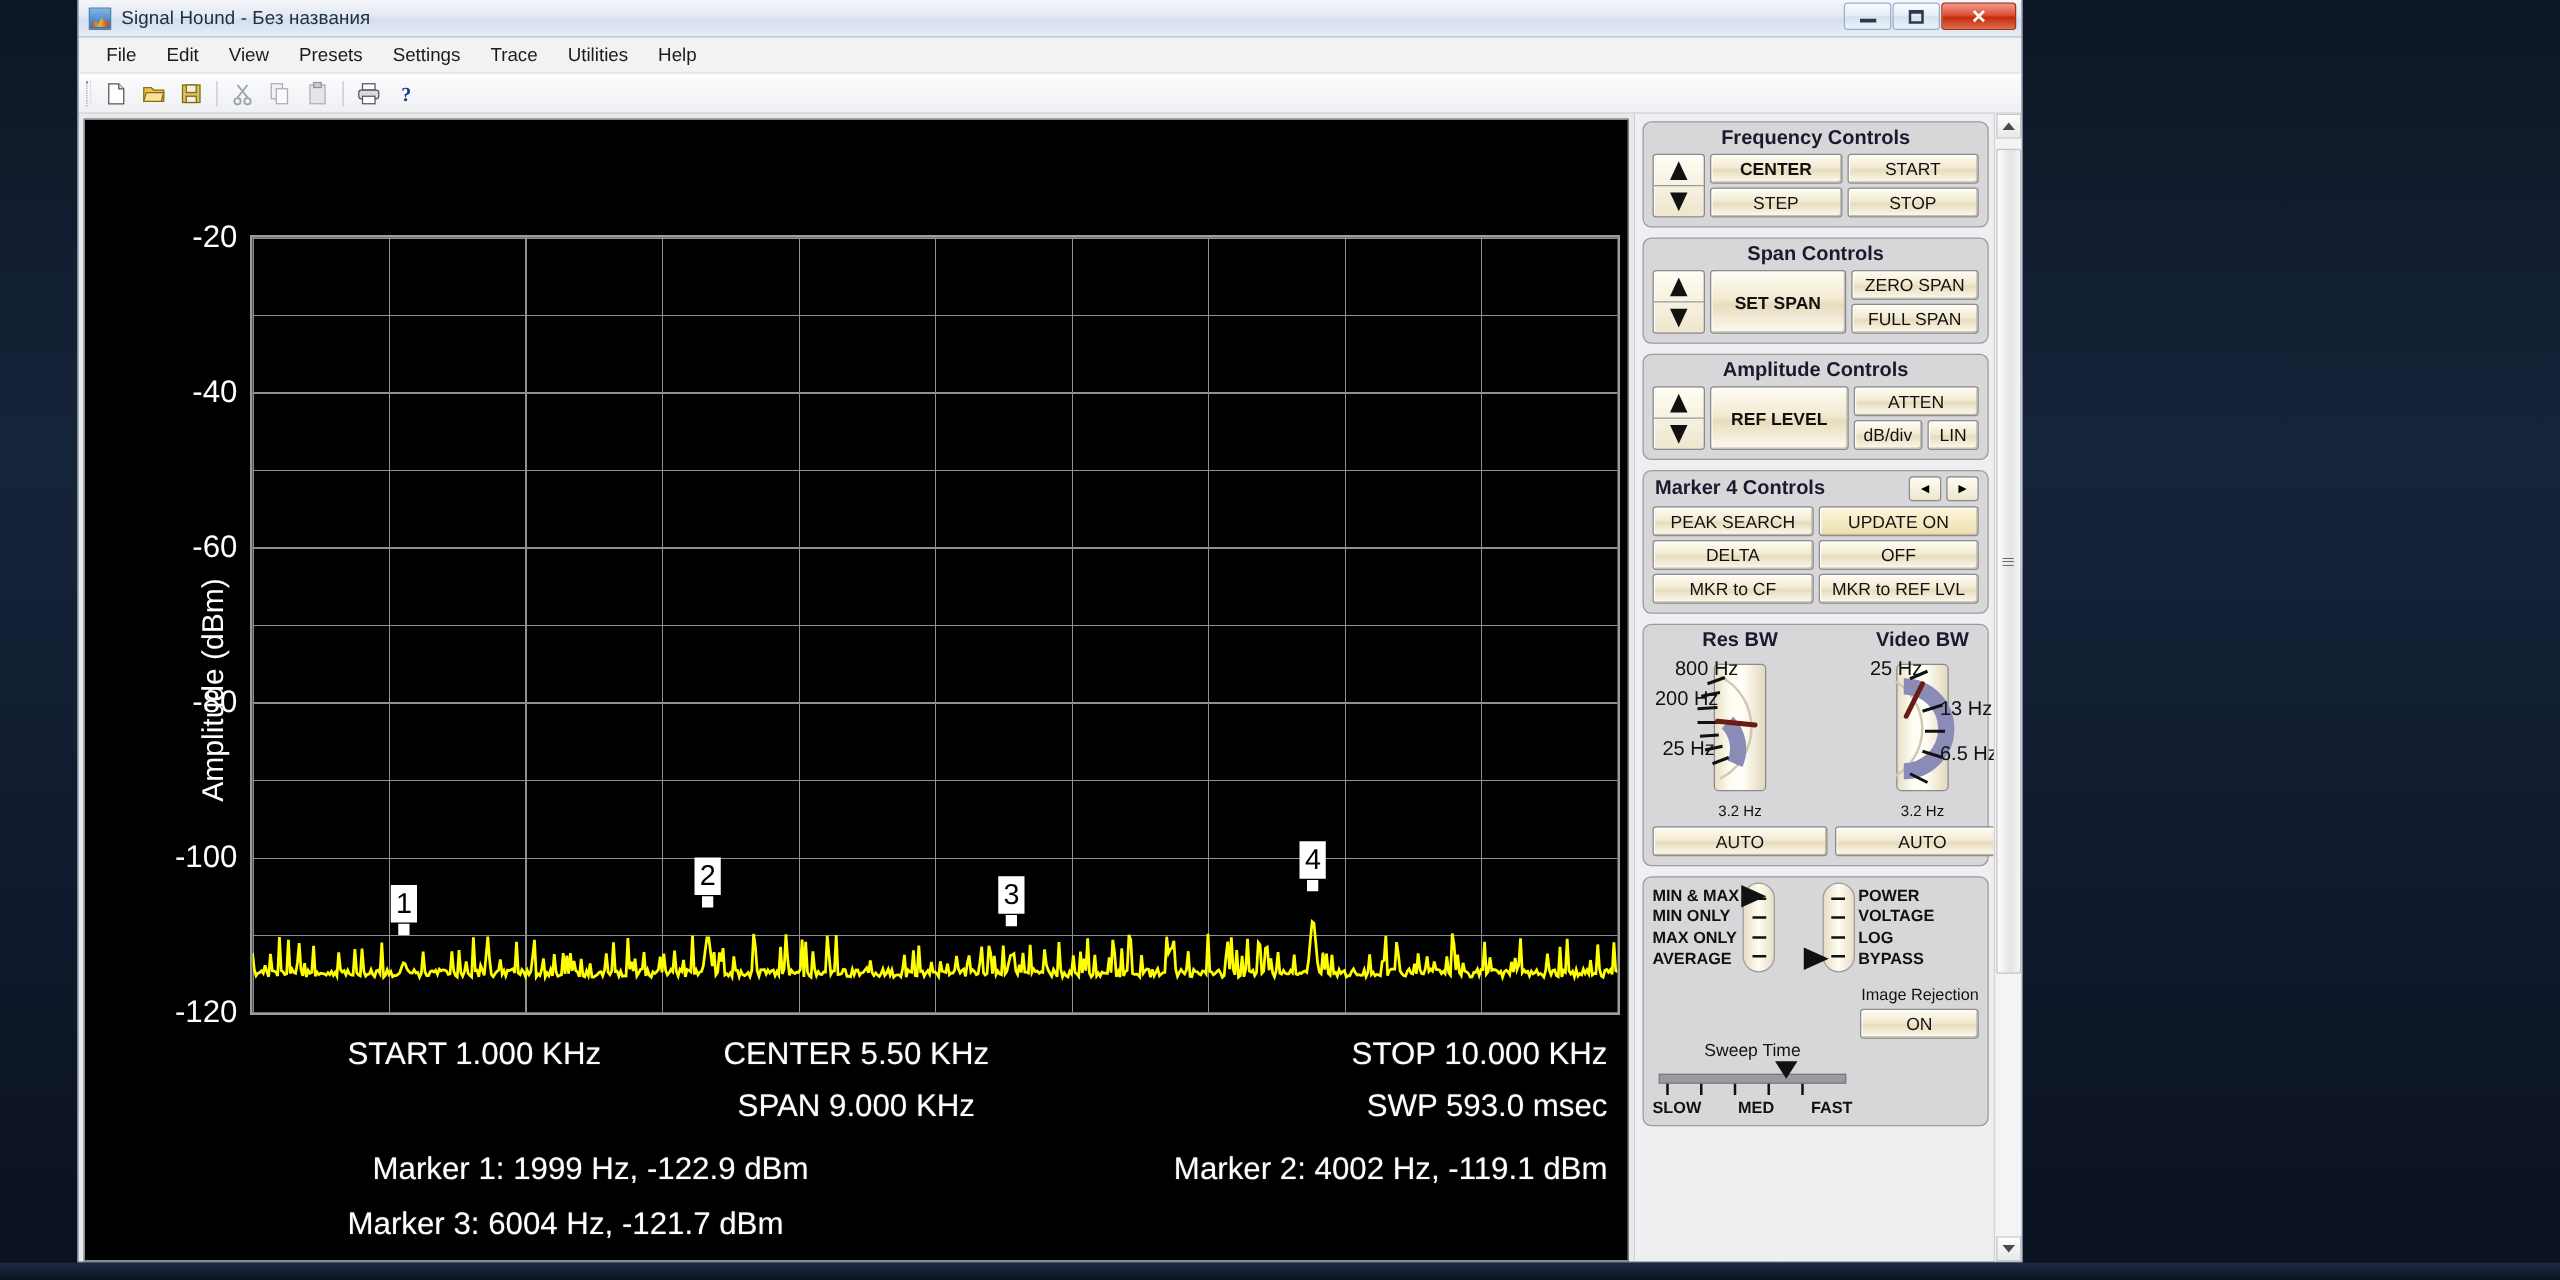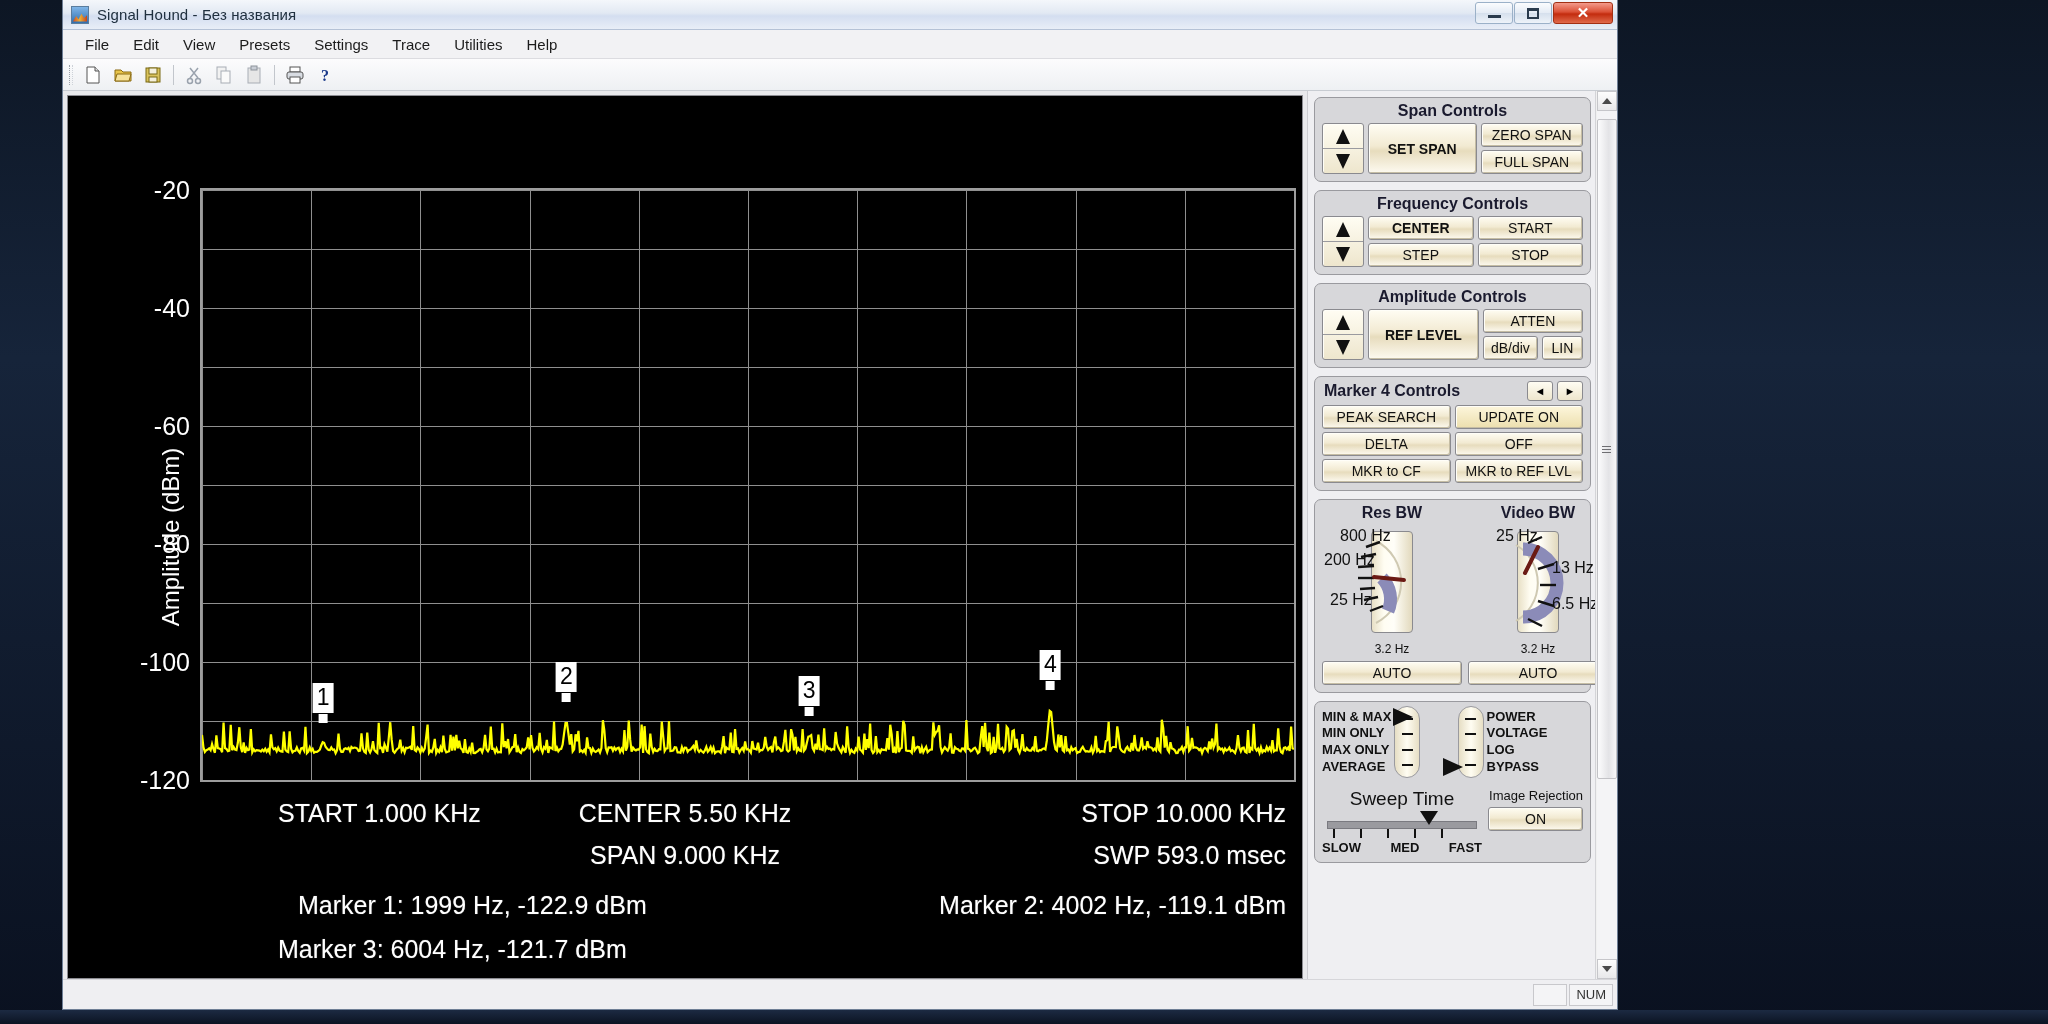--- a/index.html
+++ b/index.html
@@ -236,21 +236,21 @@
     width:26px; background: linear-gradient(90deg,#e6dec4,#fffdf2 50%,#e6dec4);
     border:1px solid #9a9a9f; border-radius:13px;
     display:flex; flex-direction:column; align-items:center; justify-content:space-around;
     padding:4px 0; position:relative;
   }
   .det-notch { width:11px; height:2px; background:#111; }
   .det-ptr-r { position:absolute; width:0;height:0;border-top:9px solid transparent;border-bottom:9px solid transparent;border-left:20px solid #111;}
 
   
   .sweep-wrap { flex:1; display:flex; flex-direction:column; align-items:center; }
-  .sweep-title { font-size:19px; color:#111; }
+  .sweep-title { font-size:14px; color:#111;margin-top:44px; }
   .slider-track { position:relative; width:150px; height:8px; background:#9a9a9f; margin-top:11px; border:1px solid #7a7a80;}
   .slider-thumb { position:absolute; top:-11px; width:0;height:0;border-left:9px solid transparent;border-right:9px solid transparent;border-top:14px solid #111; transform:translateX(-50%);}
   .slider-ticks { position:relative; width:150px; height:10px; }
   .slider-ticks i { position:absolute; top:0; width:2px; height:9px; background:#111; }
   .sweep-ends { width:160px; display:flex; justify-content:space-between; font-size:13px; font-weight:bold; color:#111; margin-top:1px;}
   .imgrej { display:flex; flex-direction:column; align-items:flex-end; width:120px; }
   .imgrej-title { font-size:13px; color:#111; }
 
   
   #panel-scroll {
@@ -436,58 +436,58 @@
         <span class="disp-text" style="right:16px; bottom:58px;">Marker 2: 4002 Hz, -119.1 dBm</span>
         <span class="disp-text" style="left:210px;  bottom:14px;">Marker 3: 6004 Hz, -121.7 dBm</span>
 
       </div>
     </div>
 
     <div id="panel-wrap">
       <div id="panel">
 
         <div class="group">
+          <div class="group-title">Frequency Controls</div>
+          <div class="row">
+            <div class="spinner">
+              <div class="spin-half">
+                  <span class="tri-up"></span>
+                </div>
+              <div class="spin-half">
+                  <span class="tri-dn"></span>
+                </div>
+            </div>
+            <div style="flex:1; display:flex; flex-direction:column; gap:3px;">
+              <div class="row">
+                <div class="btn bold" style="flex:1;">CENTER</div>
+                <div class="btn" style="flex:1;">START</div>
+              </div>
+              <div class="row">
+                <div class="btn" style="flex:1;">STEP</div>
+                <div class="btn" style="flex:1;">STOP</div>
+              </div>
+            </div>
+          </div>
+        </div>
+
+        <div class="group">
           <div class="group-title">Span Controls</div>
           <div class="row">
             <div class="spinner">
               <div class="spin-half">
                   <span class="tri-up"></span>
                 </div>
               <div class="spin-half">
                   <span class="tri-dn"></span>
                 </div>
             </div>
             <div class="btn bold" style="flex:1.05;">SET SPAN</div>
             <div style="flex:1.05; display:flex; flex-direction:column; gap:3px;">
               <div class="btn" style="flex:1;">ZERO SPAN</div>
               <div class="btn" style="flex:1;">FULL SPAN</div>
-            </div>
-          </div>
-        </div>
-
-        <div class="group">
-          <div class="group-title">Frequency Controls</div>
-          <div class="row">
-            <div class="spinner">
-              <div class="spin-half">
-                  <span class="tri-up"></span>
-                </div>
-              <div class="spin-half">
-                  <span class="tri-dn"></span>
-                </div>
-            </div>
-            <div style="flex:1; display:flex; flex-direction:column; gap:3px;">
-              <div class="row">
-                <div class="btn bold" style="flex:1;">CENTER</div>
-                <div class="btn" style="flex:1;">START</div>
-              </div>
-              <div class="row">
-                <div class="btn" style="flex:1;">STEP</div>
-                <div class="btn" style="flex:1;">STOP</div>
-              </div>
             </div>
           </div>
         </div>
 
         <div class="group">
           <div class="group-title">Amplitude Controls</div>
           <div class="row">
             <div class="spinner">
               <div class="spin-half">
                   <span class="tri-up"></span>
@@ -657,19 +657,15 @@
             </div>
         </div>
         <div class="sb-arrow">
             <span class="sb-tri-dn"></span>
           </div>
       </div>
     </div>
 
   </div>
 
-  <div id="statusbar">
-    <div class="status-cell"></div>
-    <div class="status-cell">NUM</div>
-  </div>
 </div>
 
 <div id="taskbar"></div>
 
 </body></html>

